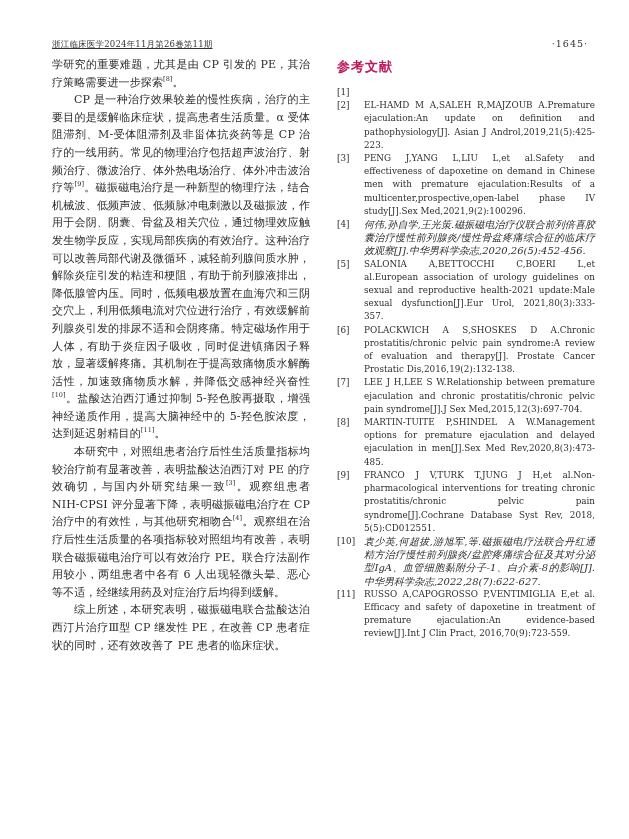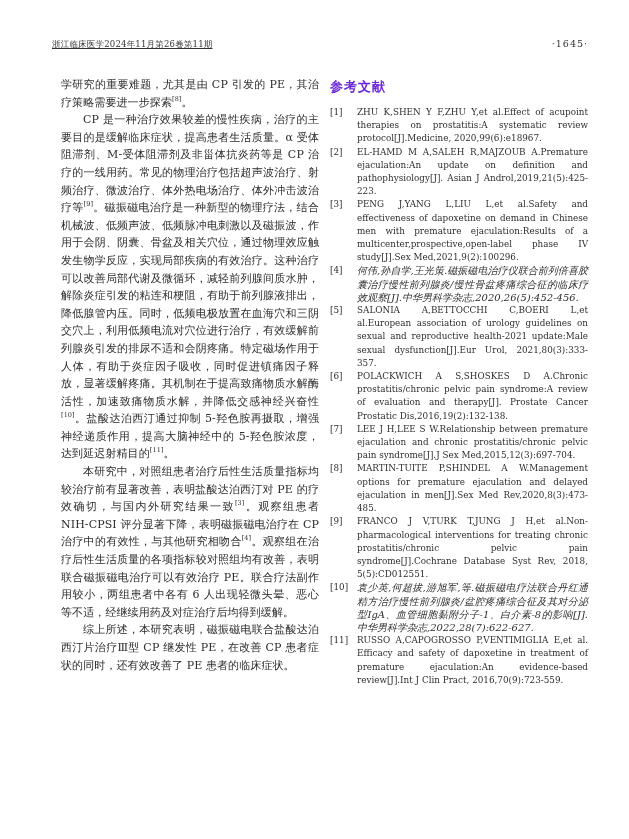--- a/index.html
+++ b/index.html
@@ -19,45 +19,44 @@
     display: flex;
     justify-content: space-between;
     align-items: baseline;
     font-size: 8.5px;
     color: #333333;
   }
   .journal-title { text-decoration: underline; letter-spacing: 0.2px; }
   .page-number { font-size: 9.5px; letter-spacing: 1px; }
   .columns {
     position: absolute;
-    top: 76px; left: 52px; right: 41px;
+    top: 56px; left: 52px; right: 41px;
     display: flex;
-    gap: 11px;
-    justify-content: flex-end;
+    gap: 27px;
   }
   .col { width: 258px; flex: none; }
   .para {
     margin: 0;
     font-size: 11px;
     line-height: 17.6px;
     text-align: justify;
     letter-spacing: 0.1px;
   }
   .para.indent { text-indent: 22px; }
   sup.cite {
     font-size: 6.5px;
     line-height: 0;
     vertical-align: super;
   }
   .ref-heading {
     margin: 2px 0 10px 0;
     font-family: "DejaVu Sans", "Liberation Sans", sans-serif;
     font-weight: bold;
     font-size: 13px;
-    color: #6d28d9;
+    color: #be185d;
     letter-spacing: 1px;
   }
   .ref-list { margin: 0; padding: 0; }
   .ref-item {
     display: flex;
     font-size: 8.8px;
     line-height: 13.2px;
     text-align: justify;
     color: #2e2e2e;
   }
@@ -85,21 +84,20 @@
         <p class="para indent"><span>CP 是一种治疗效果较差的慢性疾病，治疗的主要目的是缓解临床症状，提高患者生活质量。α 受体阻滞剂、M-受体阻滞剂及非甾体抗炎药等是 CP 治疗的一线用药。常见的物理治疗包括超声波治疗、射频治疗、微波治疗、体外热电场治疗、体外冲击波治疗等</span><sup class="cite">[9]</sup><span>。磁振磁电治疗是一种新型的物理疗法，结合机械波、低频声波、低频脉冲电刺激以及磁振波，作用于会阴、阴囊、骨盆及相关穴位，通过物理效应触发生物学反应，实现局部疾病的有效治疗。这种治疗可以改善局部代谢及微循环，减轻前列腺间质水肿，解除炎症引发的粘连和梗阻，有助于前列腺液排出，降低腺管内压。同时，低频电极放置在血海穴和三阴交穴上，利用低频电流对穴位进行治疗，有效缓解前列腺炎引发的排尿不适和会阴疼痛。特定磁场作用于人体，有助于炎症因子吸收，同时促进镇痛因子释放，显著缓解疼痛。其机制在于提高致痛物质水解酶活性，加速致痛物质水解，并降低交感神经兴奋性</span><sup class="cite">[10]</sup><span>。盐酸达泊西汀通过抑制 5-羟色胺再摄取，增强神经递质作用，提高大脑神经中的 5-羟色胺浓度，达到延迟射精目的</span><sup class="cite">[11]</sup><span>。</span></p>
         <p class="para indent"><span>本研究中，对照组患者治疗后性生活质量指标均较治疗前有显著改善，表明盐酸达泊西汀对 PE 的疗效确切，与国内外研究结果一致</span><sup class="cite">[3]</sup><span>。观察组患者 NIH-CPSI 评分显著下降，表明磁振磁电治疗在 CP 治疗中的有效性，与其他研究相吻合</span><sup class="cite">[4]</sup><span>。观察组在治疗后性生活质量的各项指标较对照组均有改善，表明联合磁振磁电治疗可以有效治疗 PE。联合疗法副作用较小，两组患者中各有 6 人出现轻微头晕、恶心等不适，经继续用药及对症治疗后均得到缓解。</span></p>
         <p class="para indent"><span>综上所述，本研究表明，磁振磁电联合盐酸达泊西汀片治疗Ⅲ型 CP 继发性 PE，在改善 CP 患者症状的同时，还有效改善了 PE 患者的临床症状。</span></p>
       </div>
 
     <div class="col">
       <h3 class="ref-heading">参考文献</h3>
       <div class="ref-list" id="ref-list">
           <div class="ref-item">
             <span class="ref-label">[1]</span>
-            <span class="ref-text">ZHU K,SHEN Y F,ZHU Y,et al.Effect of acupoint therapies on prostatitis:A systematic review protocol[J].Medicine, 2020,99(6):e18967.</span>
           </div>
           <div class="ref-item">
             <span class="ref-label">[2]</span>
             <span class="ref-text">EL-HAMD M A,SALEH R,MAJZOUB A.Premature ejaculation:An update on definition and pathophysiology[J]. Asian J Androl,2019,21(5):425-223.</span>
           </div>
           <div class="ref-item">
             <span class="ref-label">[3]</span>
             <span class="ref-text">PENG J,YANG L,LIU L,et al.Safety and effectiveness of dapoxetine on demand in Chinese men with premature ejaculation:Results of a multicenter,prospective,open-label phase IV study[J].Sex Med,2021,9(2):100296.</span>
           </div>
           <div class="ref-item zh">

